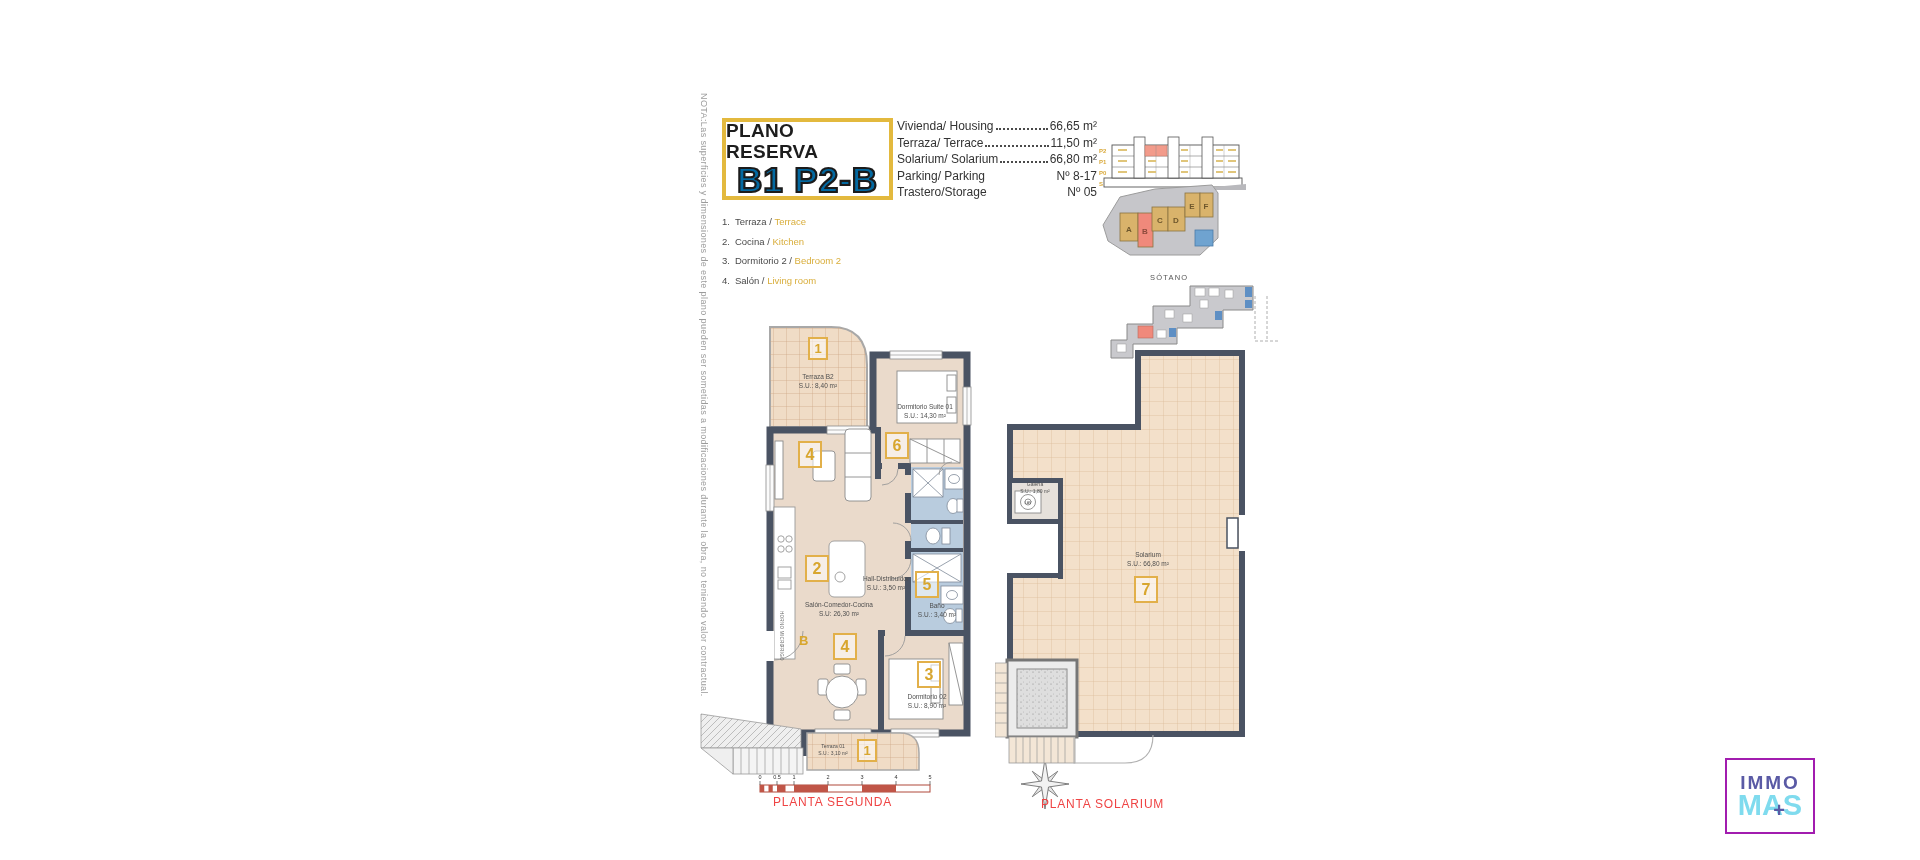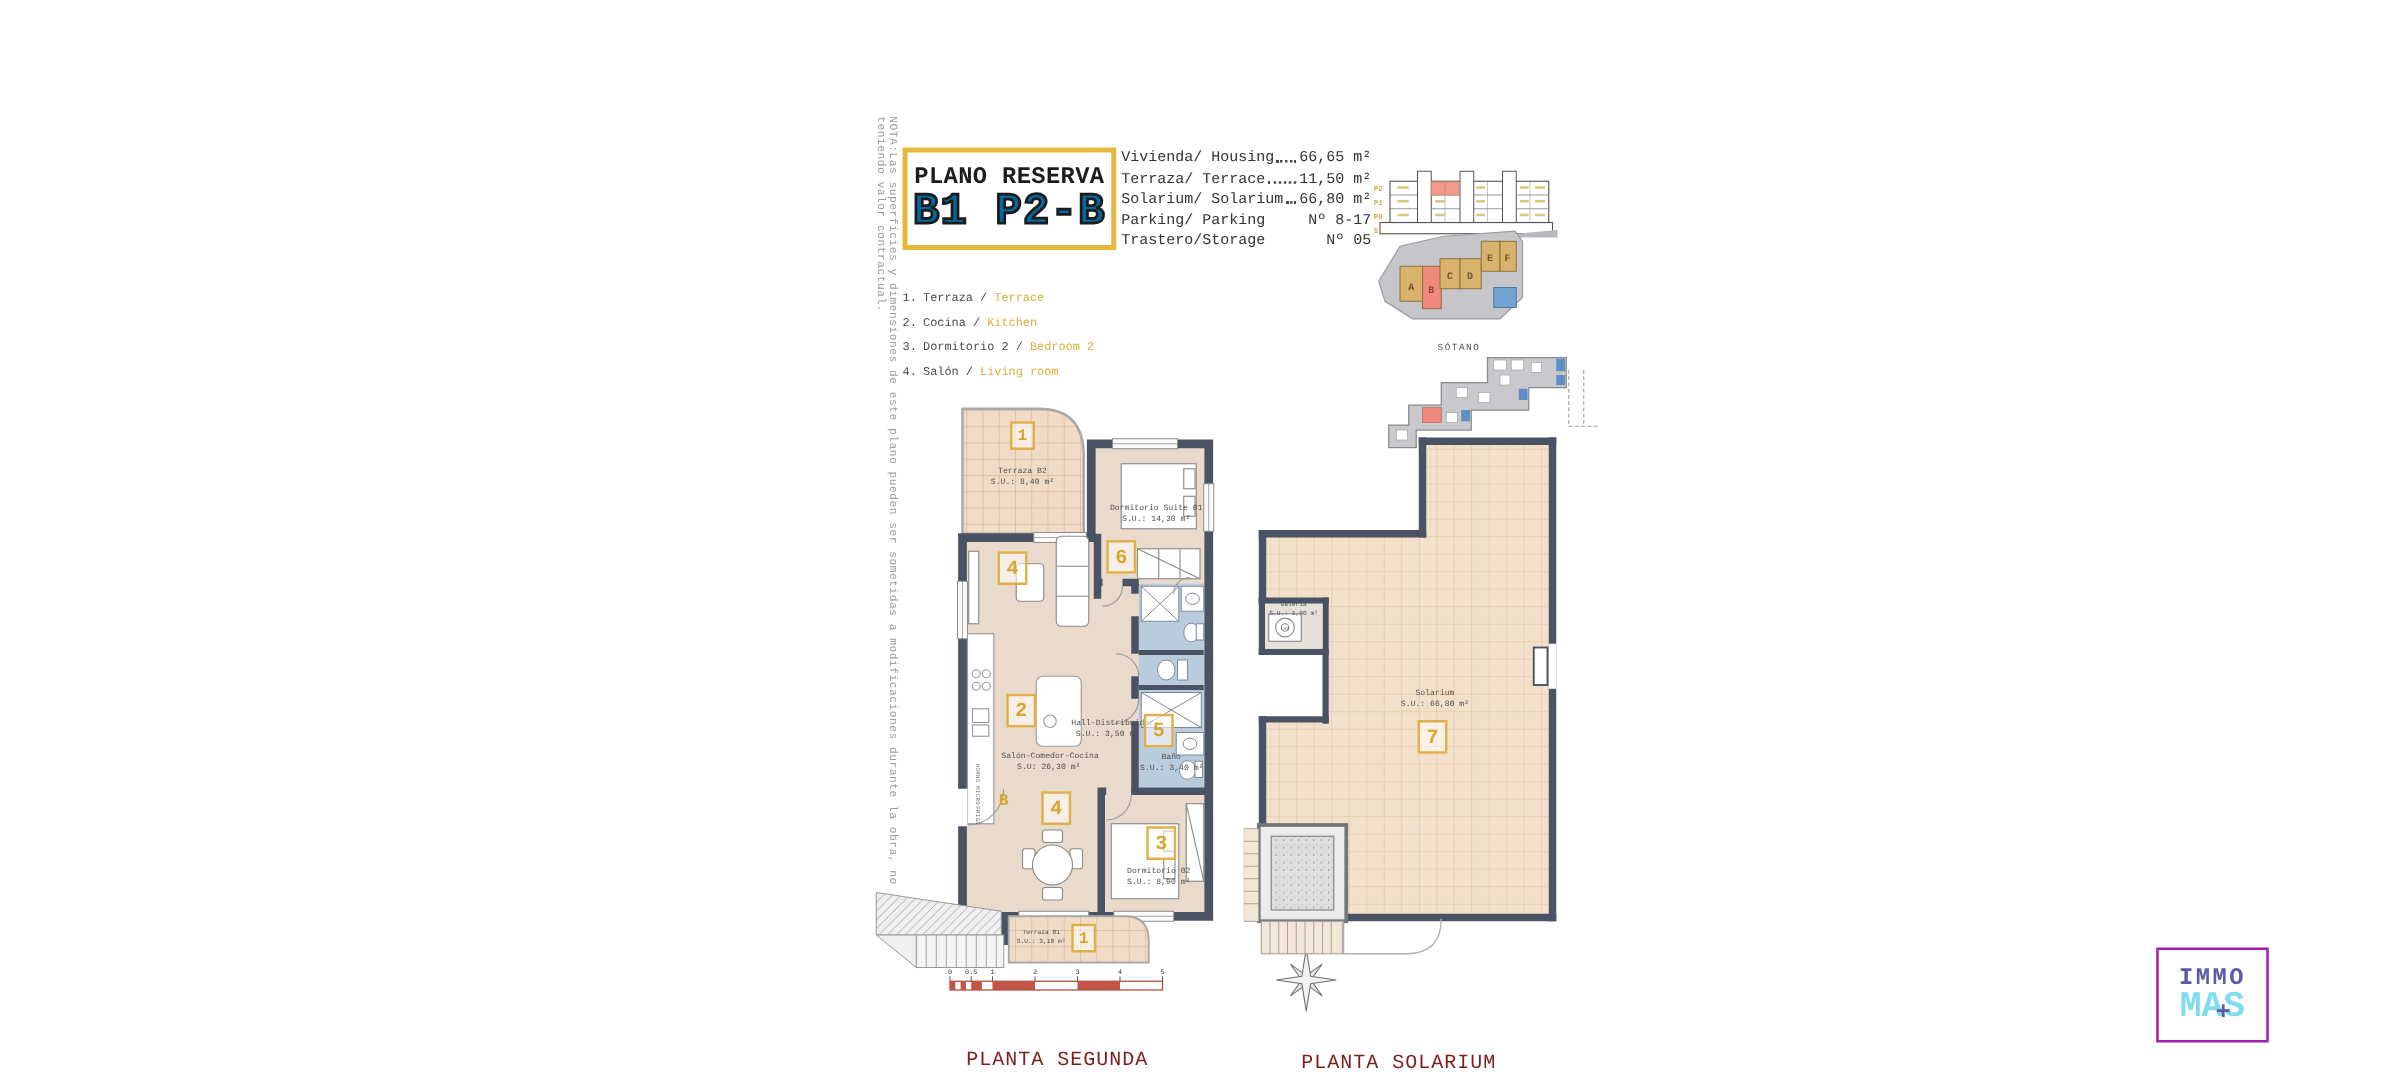--- a/index.html
+++ b/index.html
@@ -1,38 +1,38 @@
 <!DOCTYPE html>
 <html><head>
 <meta charset="utf-8">
 <style>
   * { margin:0; padding:0; box-sizing:border-box; }
   html,body { width:1920px; height:860px; background:#ffffff; font-family:"Liberation Sans", sans-serif; overflow:hidden; }
-  #stage { position:absolute; inset:0; width:1784px; height:860px; background:#fff;font-family:Liberation Mono, monospace; }
+  #stage { position:absolute; inset:0; width:1784px; height:860px; background:#fff; }
   .abs { position:absolute; }
 
   
   .note-vertical { left:699px; top:93px; height:648px; writing-mode:vertical-rl;
     font-size:9px; color:#9b9b9b; letter-spacing:0.4px; }
 
   
   .title-box { left:722px; top:118px; width:171px; height:82px; border:4px solid #E3B93E;
     display:flex; flex-direction:column; align-items:center; justify-content:center; background:#fff; }
   .title-line1 { font-size:19px; font-weight:600; color:#1d1d1d; letter-spacing:0.3px; line-height:1.1; }
   .title-line2 { font-size:35px; font-weight:800; color:#0369a1; letter-spacing:1px; line-height:1.0;
     -webkit-text-stroke:2.2px #1b1b1b; text-shadow:0 0 1px #1b1b1b; }
 
   
   .specs { left:897px; top:117px; width:200px; font-size:12px; color:#333; }
   .specs .srow { display:flex; align-items:flex-end; height:16.4px; white-space:nowrap; }
   .sleader { flex:1 1 auto; border-bottom:2px dotted #4a4a4a; margin:0 2px 3px 2px; min-width:8px; }
   .sspace { flex:1 1 auto; }
 
   
-  .legend { left:722px; top:233px; display:flex; font-size:9.5px; color:#4a4a4a; }
+  .legend { left:722px; top:216px; display:flex; font-size:9.5px; color:#4a4a4a; }
   .lcol { display:flex; flex-direction:column; }
   .lcol1 { width:108px; }
   .litem { height:19.6px; white-space:nowrap; }
   .lnum { margin-right:5px; }
   .len { color:#D9AE3C; }
 
   
   .plan { overflow:visible; }
   .plan svg { position:absolute; left:0; top:0; }
 
@@ -41,21 +41,21 @@
   .rlabel.tiny { font-size:5px; }
 
   .numbox { position:absolute; width:24px; height:27px; border:2.2px solid #E2B04A; color:#D8A62E;
     background:rgba(255,255,255,0.55); display:flex; align-items:center; justify-content:center;
     font-size:16px; font-weight:700; }
   .numbox.sm { width:20px; height:23px; font-size:13px; border-width:2px; }
 
   .entrance-b { position:absolute; color:#D8A62E; font-size:13px; font-weight:700; }
   .vtext { position:absolute; writing-mode:vertical-rl; font-size:4.5px; color:#6a6a6a; letter-spacing:0.3px; }
 
-  .plan-caption { position:absolute; font-size:16px; color:#7f1d1d; letter-spacing:0.8px; white-space:nowrap;margin-top:44px; }
+  .plan-caption { position:absolute; font-size:12px; color:#ef4444; letter-spacing:0.8px; white-space:nowrap; }
 
   
   .logo { left:1725px; top:758px; width:90px; height:76px; border:2px solid #a21caf; background:#fff; text-align:center; }
   .logo-immo { font-size:19px; font-weight:700; color:#5A5AA5; letter-spacing:2px; line-height:1; margin-top:13px; }
   .logo-mas { position:relative; display:inline-block; font-size:29px; font-weight:700; color:#7FDBEE; line-height:0.95; }
   .logo-plus { position:absolute; left:55%; top:9px; font-size:20px; font-weight:800; color:#5A5AA5; }
 </style>
 </head>
 <body>
 

